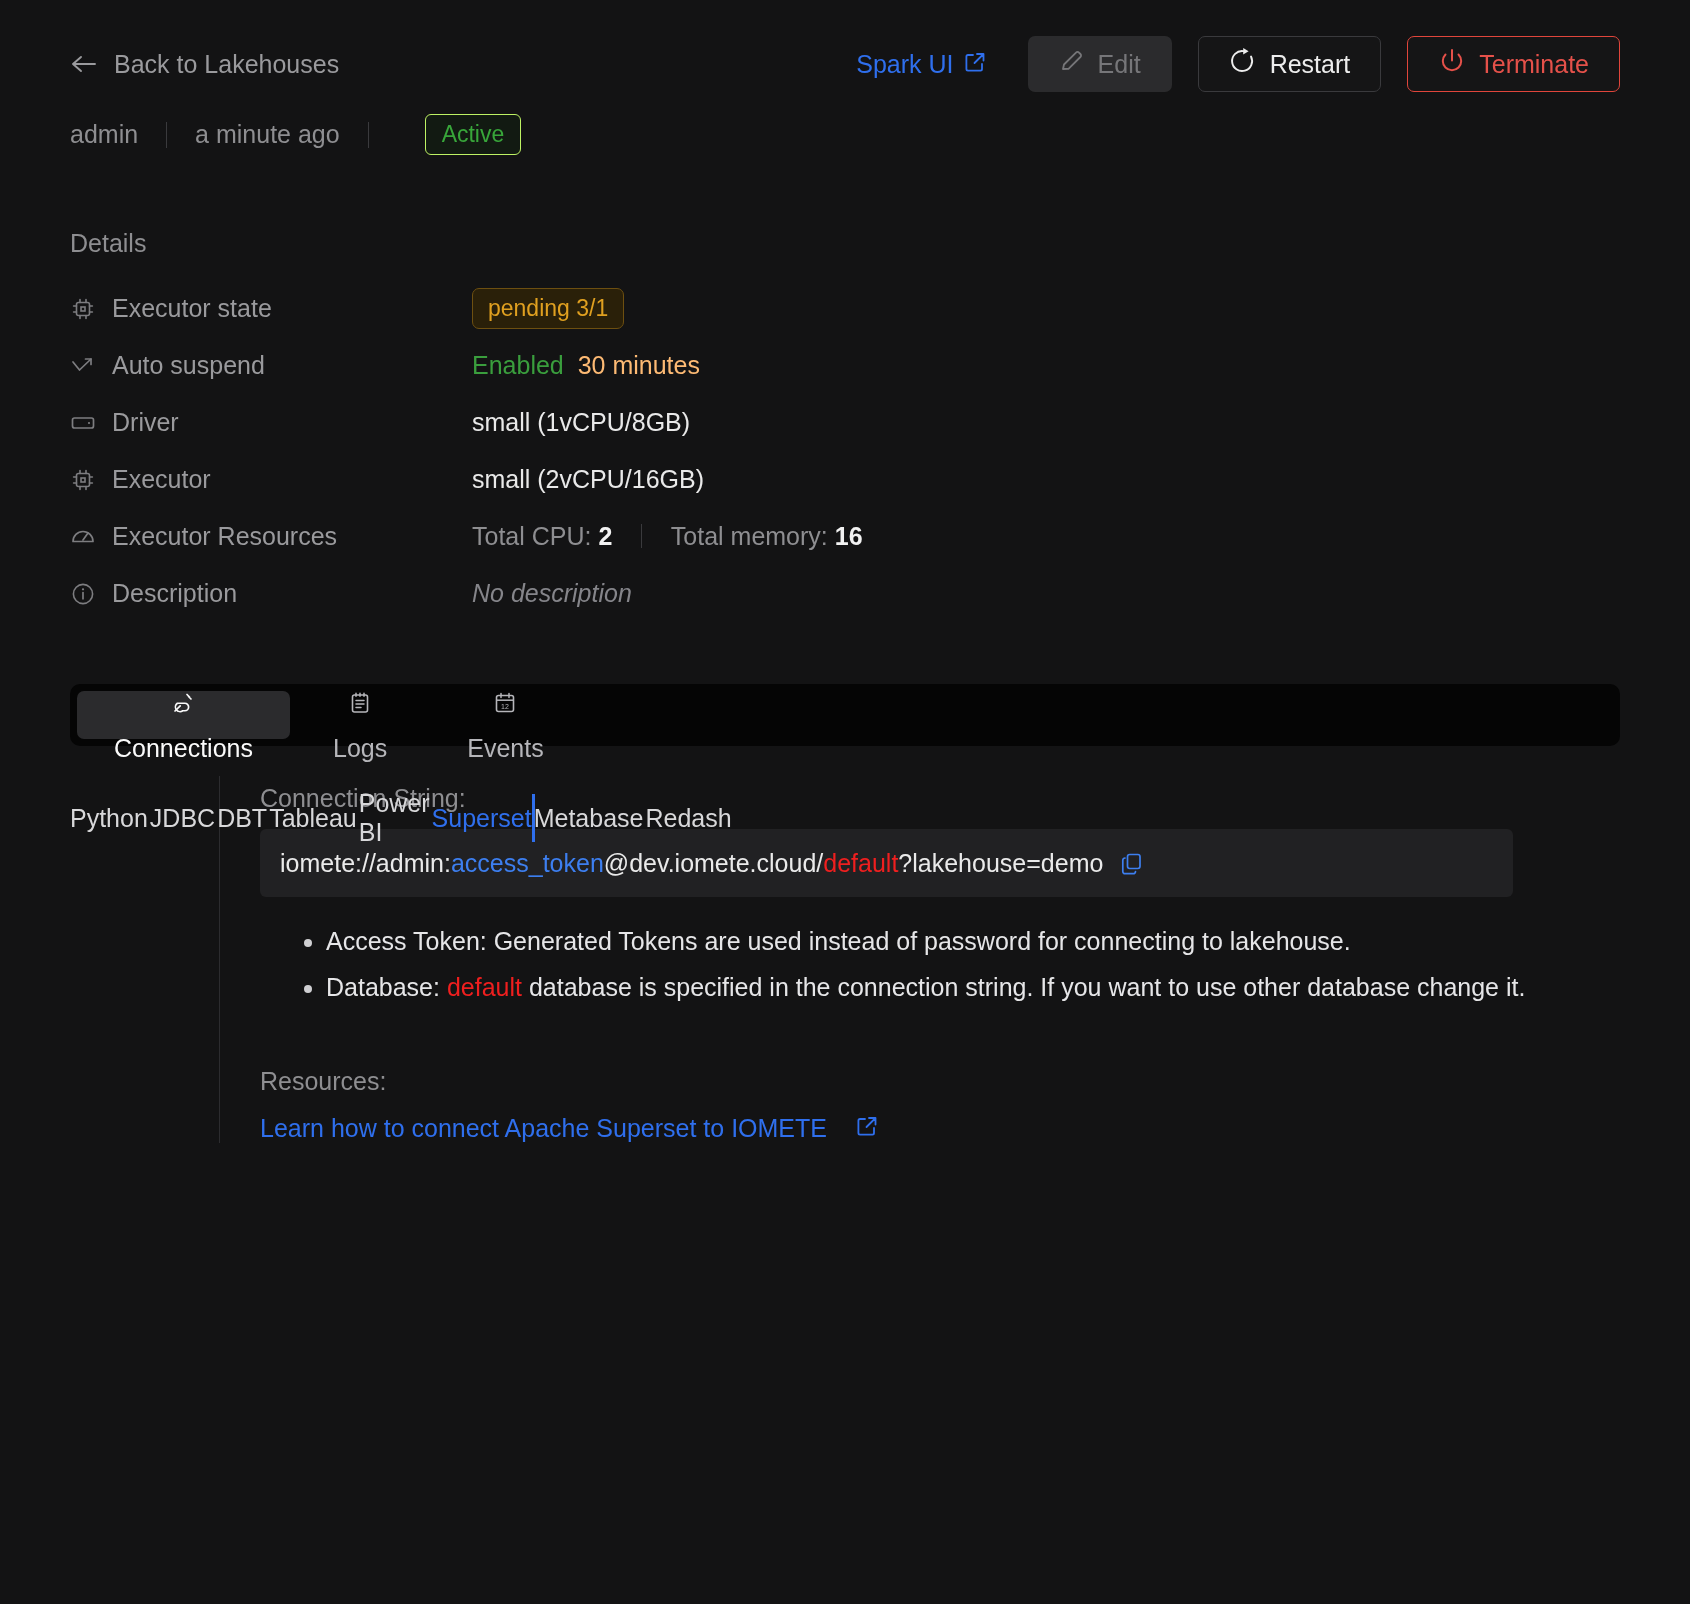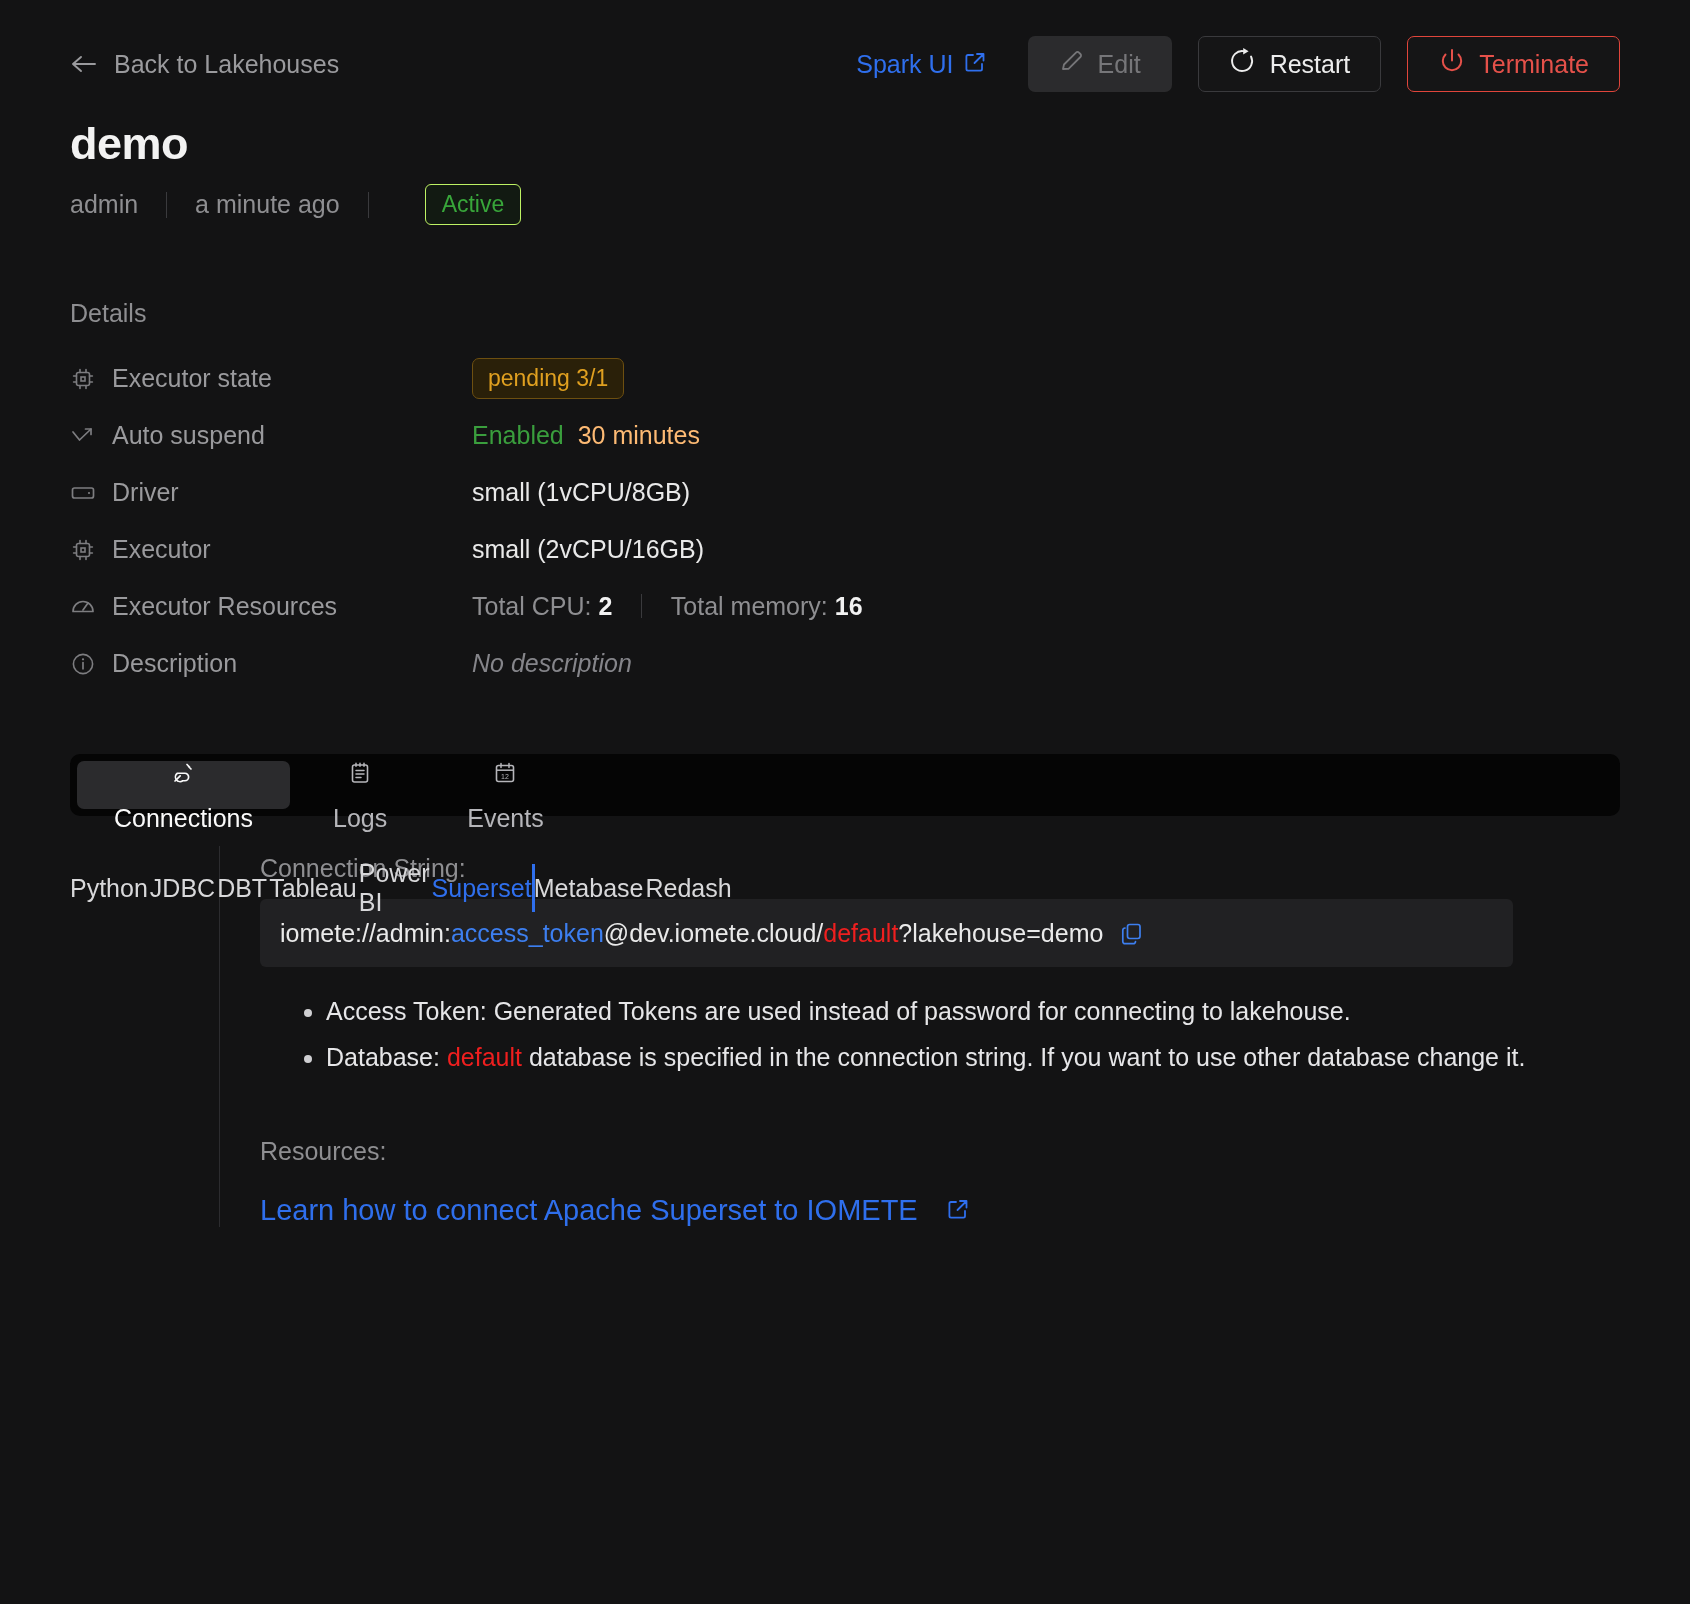--- a/index.html
+++ b/index.html
@@ -110,21 +110,21 @@
   .copy-ico { margin-left: 16px; cursor: pointer; display:inline-flex; }
 
   .change-head { color: #8e8e91; font-size: 25px; margin-top: 52px; }
   ul.notes { margin-top: 26px; padding-left: 66px; }
   ul.notes li { font-size: 25px; color: #e6e6e8; line-height: 36px; margin-bottom: 10px; }
   ul.notes li::marker { color: #cfcfd2; }
 
   .resources-head { color: #8e8e91; font-size: 25px; margin-top: 62px; }
   .res-link {
     display: inline-flex; align-items: center; gap: 29px;
-    color: #2f6fed; font-size: 29px; margin-top: 28px; cursor: pointer;
+    color: #2f6fed; font-size: 25px; margin-top: 18px; cursor: pointer;
   }
 </style>
 </head>
 <body>
 
 <div class="page">
 
   <div class="topbar">
     <div class="back-link">
       <span class="back-arrow">
@@ -170,21 +170,20 @@
           <svg width="28" height="28" viewBox="0 0 28 28">
             <path d="M7.5 7.5 A9.2 9.2 0 1 0 20.5 7.5" fill="none" stroke="#e5514a" stroke-width="2" stroke-linecap="round"></path>
             <path d="M14 3 V13.5" fill="none" stroke="#e5514a" stroke-width="2" stroke-linecap="round"></path>
           </svg>
         </span>
         <span>Terminate</span>
       </button>
     </div>
   </div>
 
-  <div class="title">demo</div>
   <div class="meta">
     <span class="meta-text">admin</span>
     <span class="meta-sep"></span>
     <span class="meta-text">a minute ago</span>
     <span class="meta-sep"></span>
     <span class="badge-active">Active</span>
   </div>
 
   <div class="details-head">Details</div>
 

